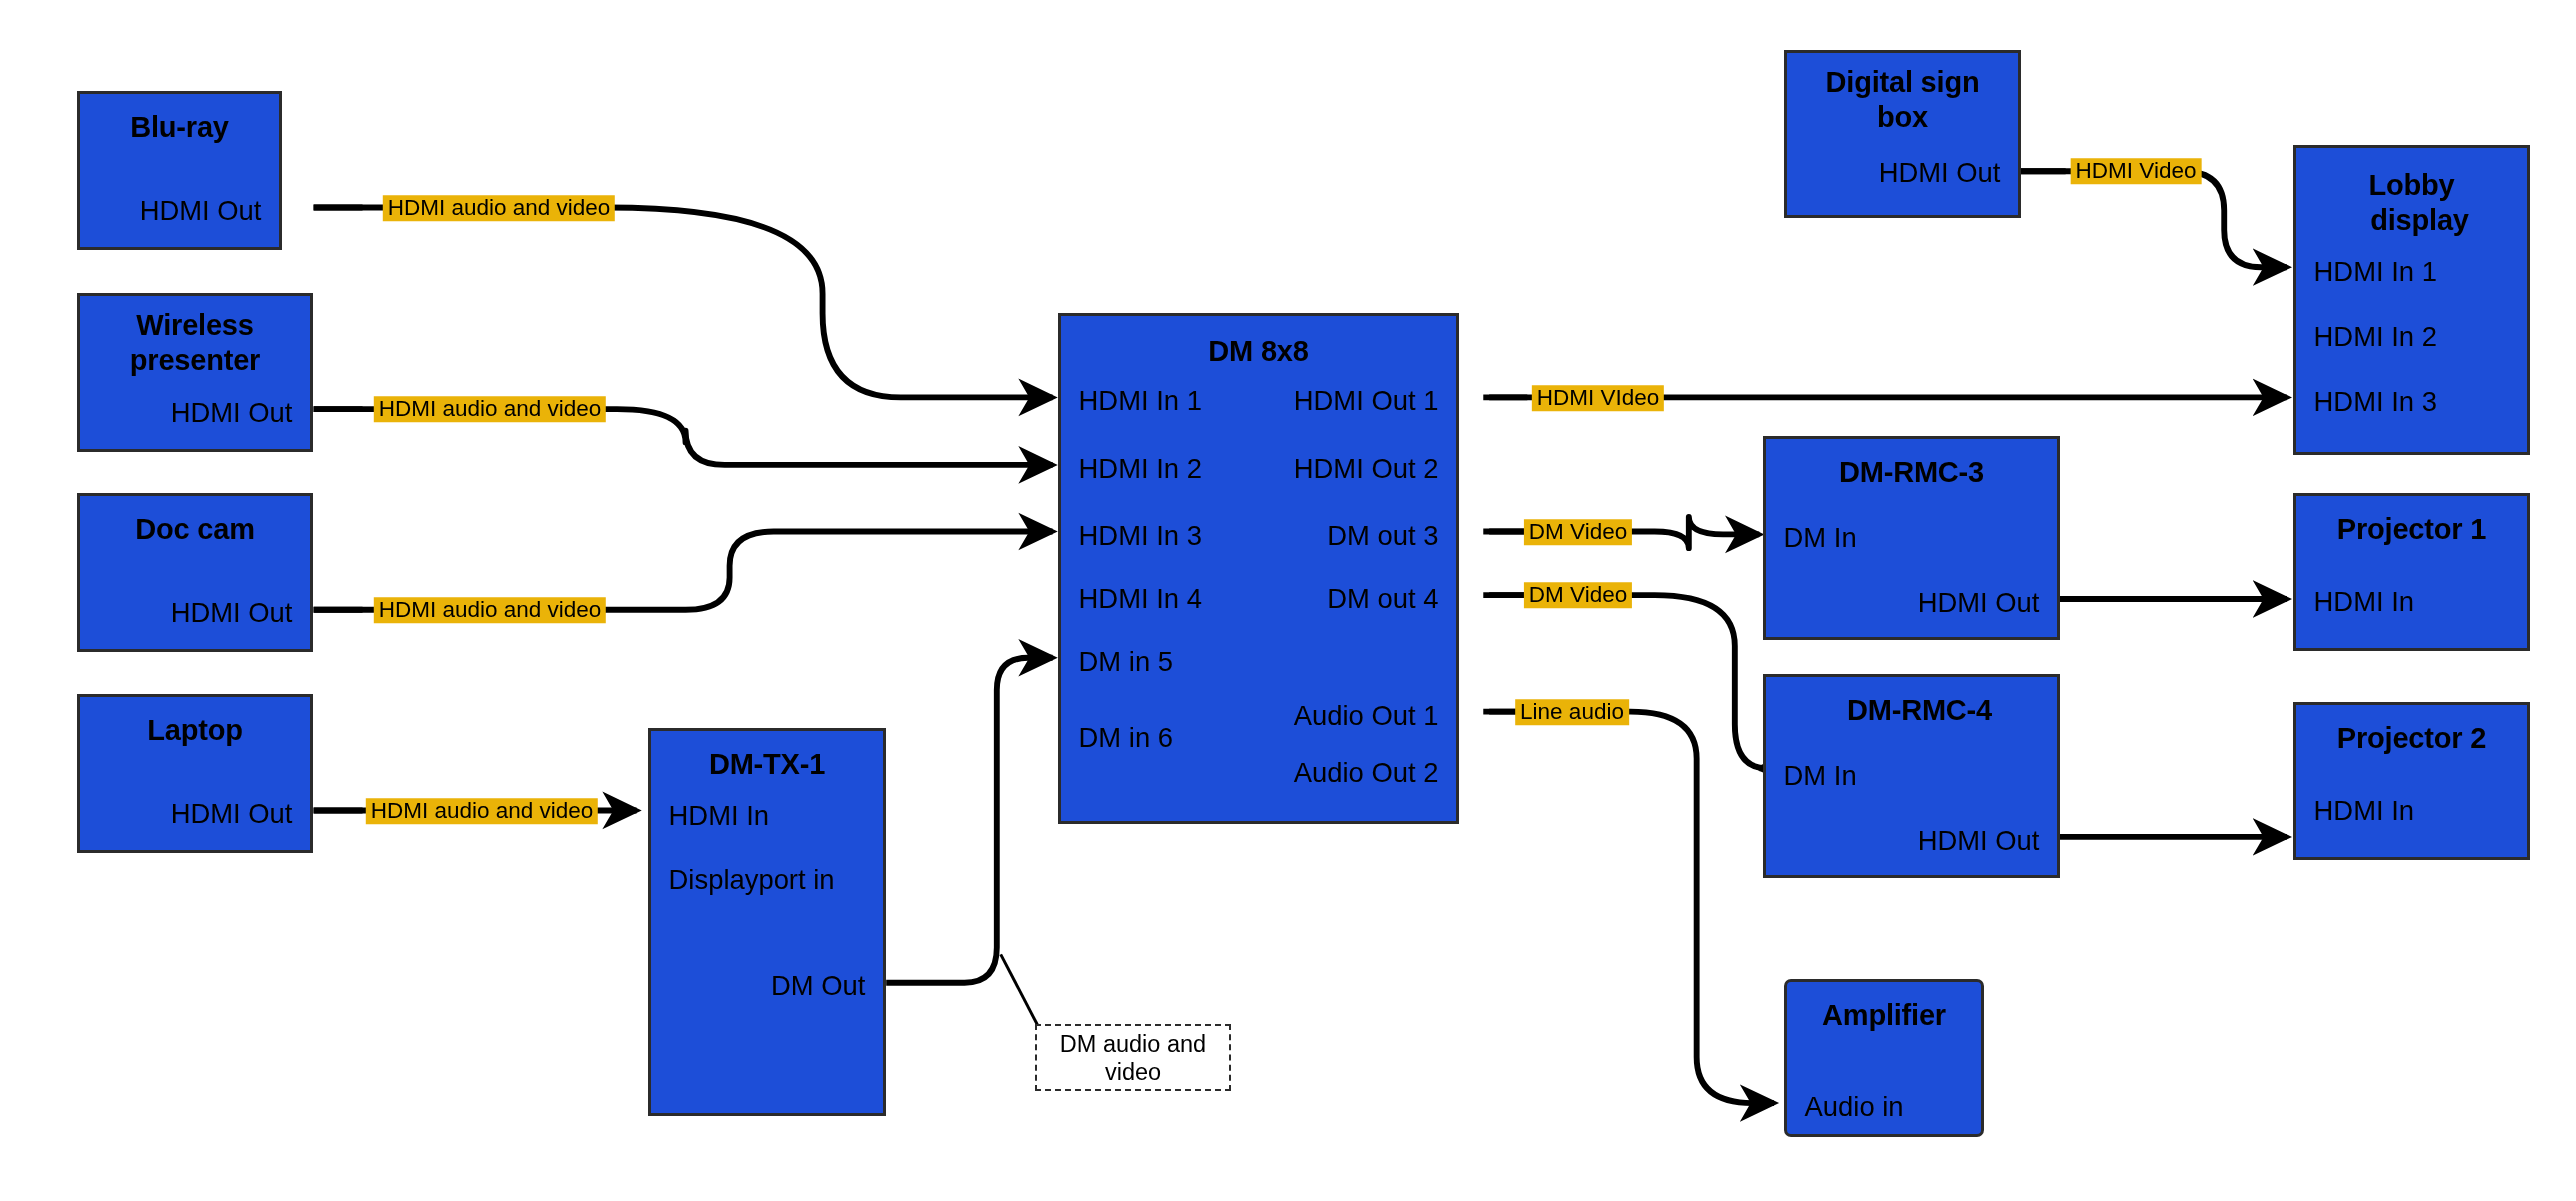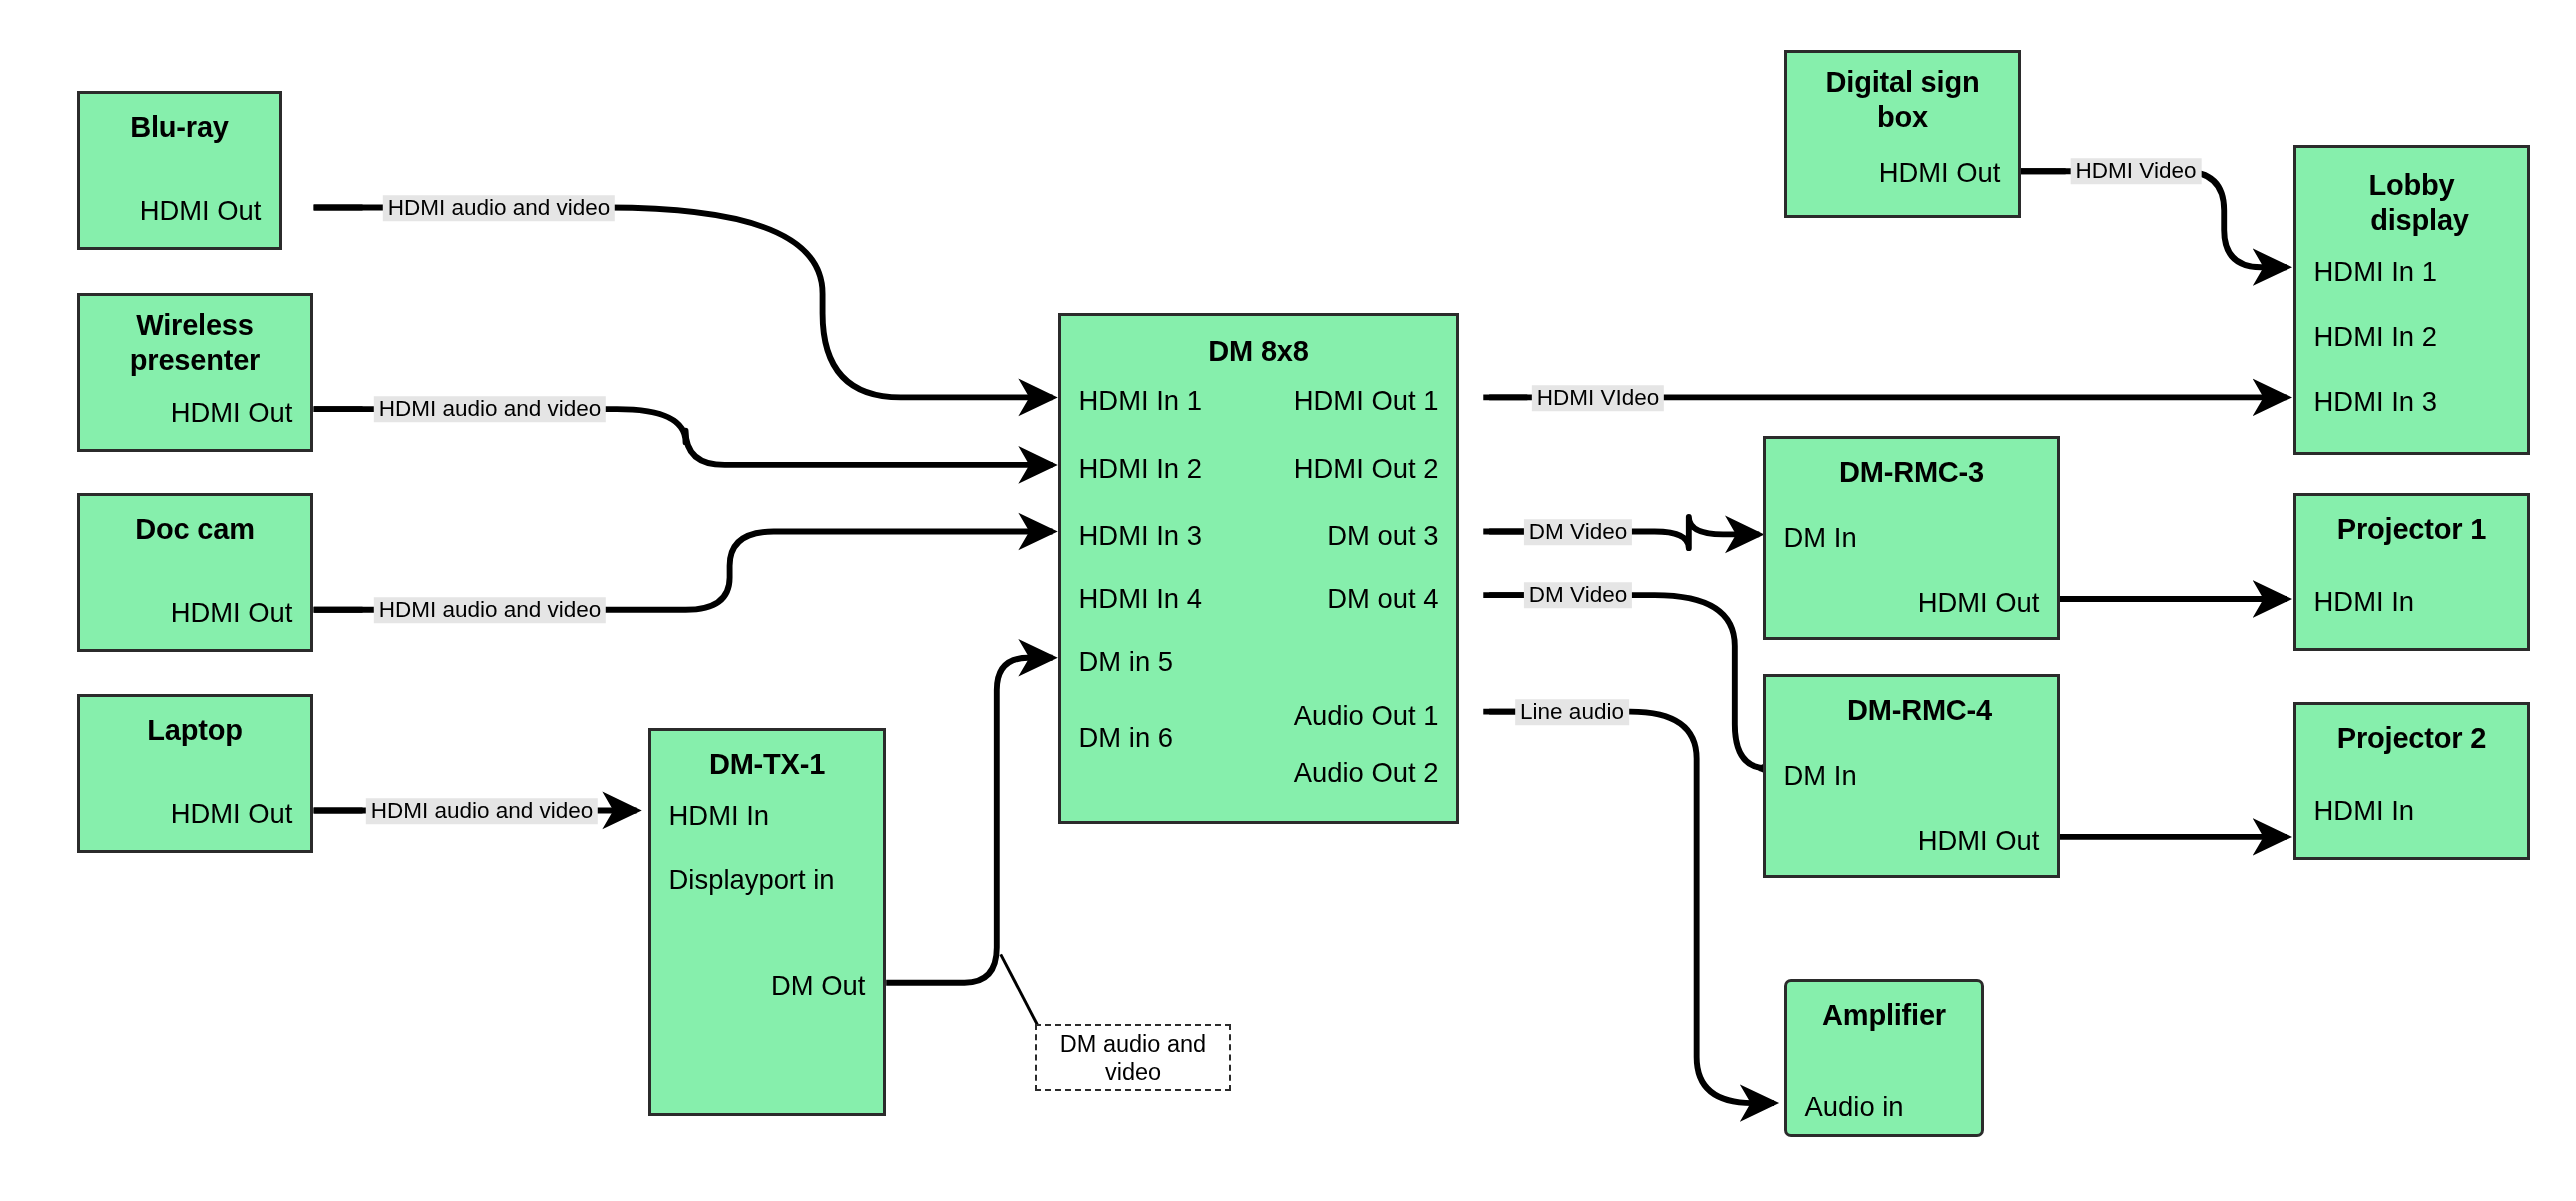--- a/index.html
+++ b/index.html
@@ -24,21 +24,21 @@
     left: 0;
     top: 0;
     width: 2576px;
     height: 1201px;
     pointer-events: none;
   }
   .node {
     position: absolute;
     box-sizing: border-box;
     border: 3.9px solid #2b2b2b;
-    background: #86efac;
+    background: #1d4ed8;
     z-index: 2;
   }
   .node-title {
     position: absolute;
     left: 0;
     right: 0;
     text-align: center;
     font-weight: bold;
     font-size: 29px;
     line-height: 35px;
@@ -56,21 +56,21 @@
   }
   .port.right {
     right: 17.6px;
     text-align: right;
   }
   .wire-label {
     position: absolute;
     font-size: 22.5px;
     line-height: 25.5px;
     white-space: nowrap;
-    background: #e5e5e5;
+    background: #eab308;
     padding: 0 4.9px;
     transform: translate(-50%, -50%);
     z-index: 3;
     text-align: center;
   }
   .callout {
     position: absolute;
     box-sizing: border-box;
     border: 2px dashed #2b2b2b;
     background: #ffffff;

